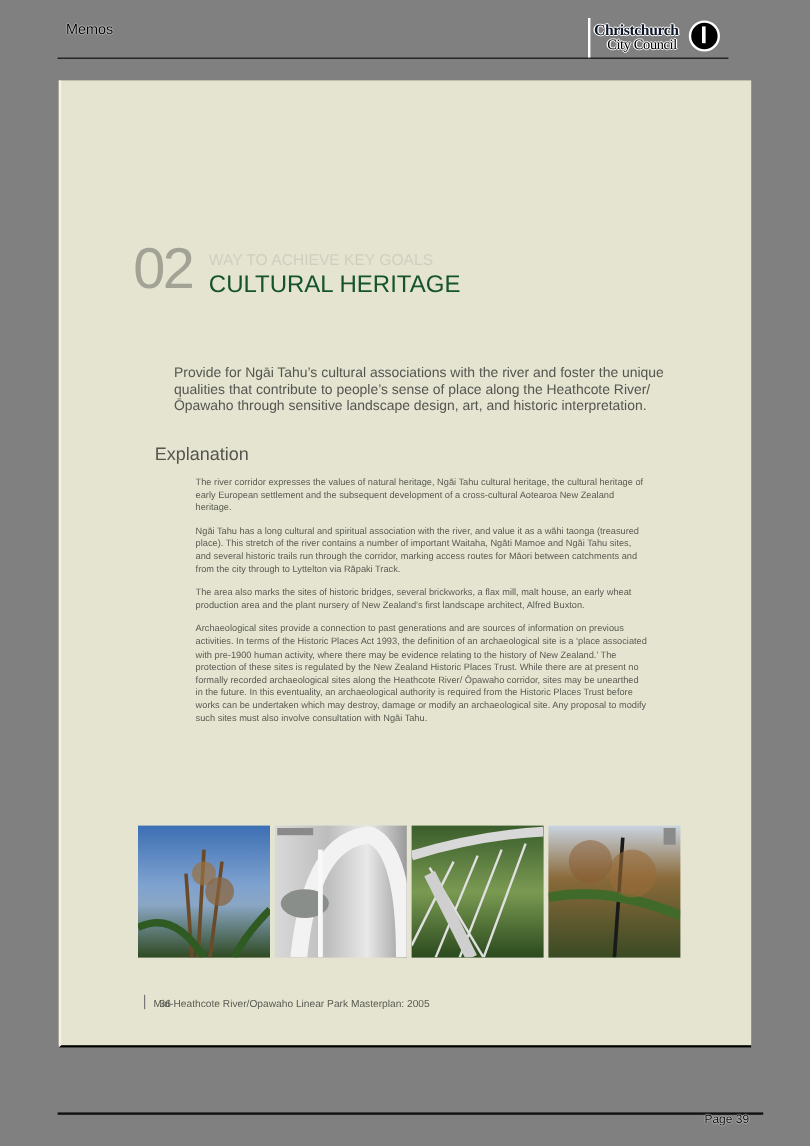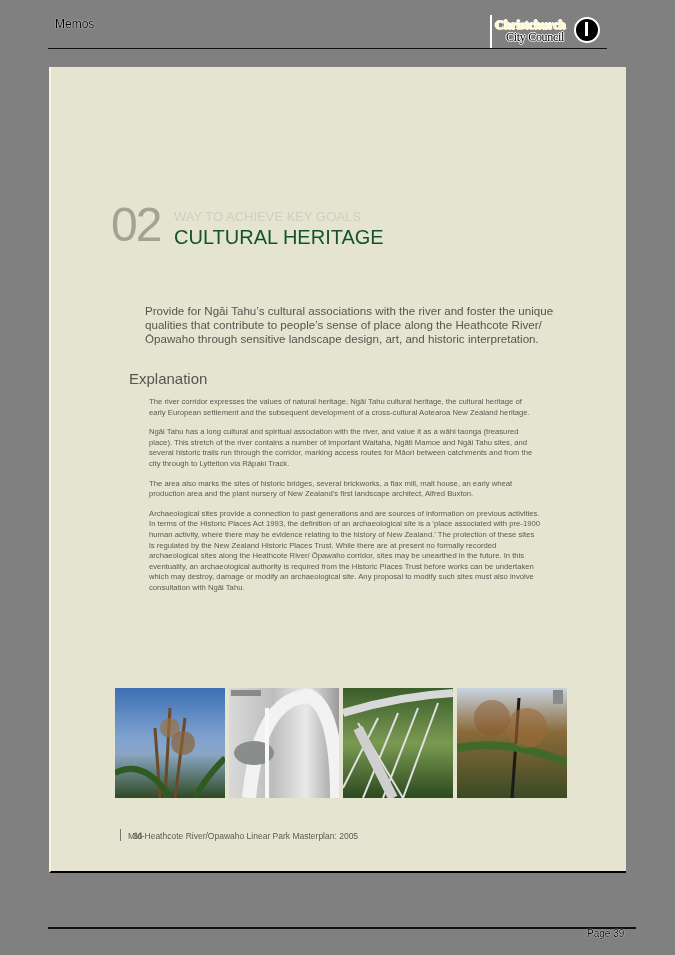--- a/index.html
+++ b/index.html
@@ -14,21 +14,21 @@
   }
   .hdr-rule {
     position:absolute; left:48px; top:48px; width:559px; height:1px; background:#111;
   }
   .logo {
     position:absolute; left:490px; top:15px; width:110px; height:34px;
   }
   .logo .vbar { position:absolute; left:0; top:0; width:2px; height:34px; background:#fff; }
   .logo .l1 {
     position:absolute; left:5px; top:2px; font-family:"Liberation Serif", serif; font-weight:bold;
-    font-size:13px; color:#fef9c3; letter-spacing:-0.3px;
+    font-size:13px; color:#0f172a; letter-spacing:-0.3px;
     text-shadow: 1px 0 0 #fff, -1px 0 0 #fff, 0 1px 0 #fff, 0 -1px 0 #fff;
   }
   .logo .l2 {
     position:absolute; left:16px; top:15px; font-family:"Liberation Serif", serif;
     font-size:12px; color:#000; letter-spacing:-0.3px;
     text-shadow: 1px 0 0 #fff, -1px 0 0 #fff, 0 1px 0 #fff, 0 -1px 0 #fff;
   }
   .logo .emblem {
     position:absolute; left:84px; top:2px; width:22px; height:22px; border-radius:50%;
     background:#000; border:2px solid #fff;
@@ -54,21 +54,21 @@
   }
   .lead {
     position:absolute; left:94px; top:237px; width:440px; font-size:11.6px; line-height:14px; color:#555550;
   }
   .expl-h {
     position:absolute; left:78px; top:303px; font-size:15px; color:#55554f;
   }
   .body-text {
     position:absolute; left:94px; top:330px; width:395px; font-size:7.7px; line-height:10.6px; color:#5a5a52;
   }
-  .body-text p { margin:0 0 9px 4px; }
+  .body-text p { margin:0 0 9px 18px; }
 
   .photos { position:absolute; left:64px; top:621px; width:451px; height:110px; }
   .photo { position:absolute; top:0; width:110px; height:110px; overflow:hidden; }
   .p1 { left:0; background:linear-gradient(180deg,#3d6fb4 0%,#7ea2cf 45%,#8aa6c4 60%,#2f4a22 100%); }
   .p2 { left:114px; background:linear-gradient(90deg,#d9d9d9 0%,#bdbdbd 40%,#e9e9e9 70%,#9a9a9a 100%); }
   .p3 { left:228px; background:linear-gradient(180deg,#3a5d2c 0%,#7a9a52 50%,#2b4a1e 100%); }
   .p4 { left:342px; background:linear-gradient(180deg,#c9d4e0 0%,#8a6a3a 40%,#3a4a24 100%); }
 
   .folio-num { position:absolute; left:34px; top:764px; font-size:8.5px; color:#5a5a52;margin-left:48px; }
   .folio-bar { position:absolute; left:69px; top:762px; width:1px; height:12px; background:#777; }

